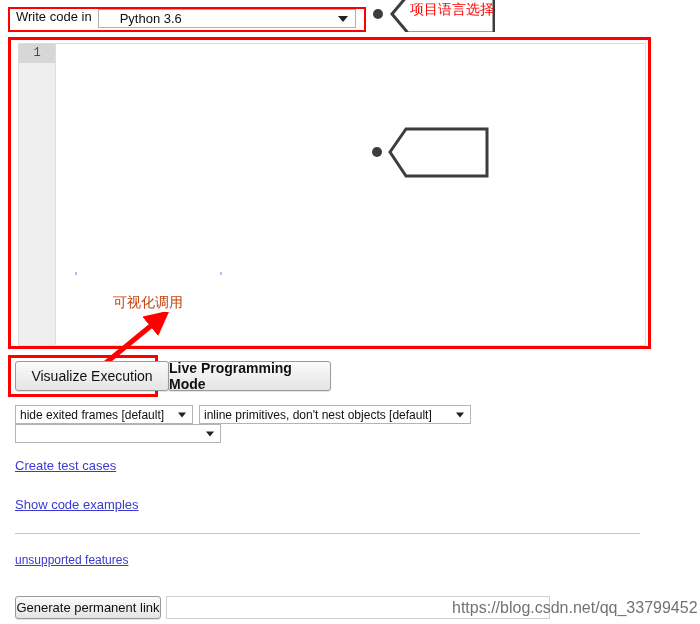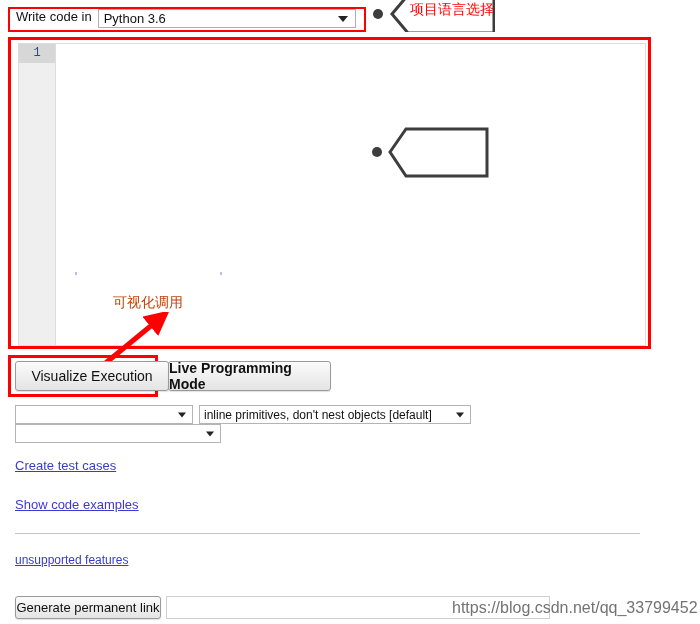--- a/index.html
+++ b/index.html
@@ -41,21 +41,21 @@
     width: 258px;
     height: 19px;
     box-sizing: border-box;
     border: 1px solid #b0b0b0;
     background: #ffffff;
     font-family: "Liberation Sans", sans-serif;
     font-size: 13px;
     color: #111;
     display: flex;
     align-items: center;
-    padding-left: 5px;
+    padding-left: 21px;
     position: relative;
   }
   #lang-select .caret {
     position: absolute;
     right: 7px;
     top: 50%;
     transform: translateY(-50%);
     width: 0; height: 0;
     border-left: 5px solid transparent;
     border-right: 5px solid transparent;
@@ -316,20 +316,21 @@
   <line x1="4" y1="54" x2="60" y2="8" stroke="#ff0000" stroke-width="5" marker-end="url(#arrowhead)"></line>
 </svg>
 
 <div id="btn-row">
   <div id="viz-outline"></div>
   <div class="btn" id="btn-visualize">Visualize Execution</div>
   <div class="btn" id="btn-live">Live Programming Mode</div>
 </div>
 
 <div class="opt-select" id="opt-frames">
+  <span>hide exited frames [default]</span>
   <span class="caret"></span>
 </div>
 <div class="opt-select" id="opt-prims">
   <span>inline primitives, don't nest objects [default]</span>
   <span class="caret"></span>
 </div>
 <div class="opt-select" id="opt-pointers">
   <span class="caret"></span>
 </div>
 

